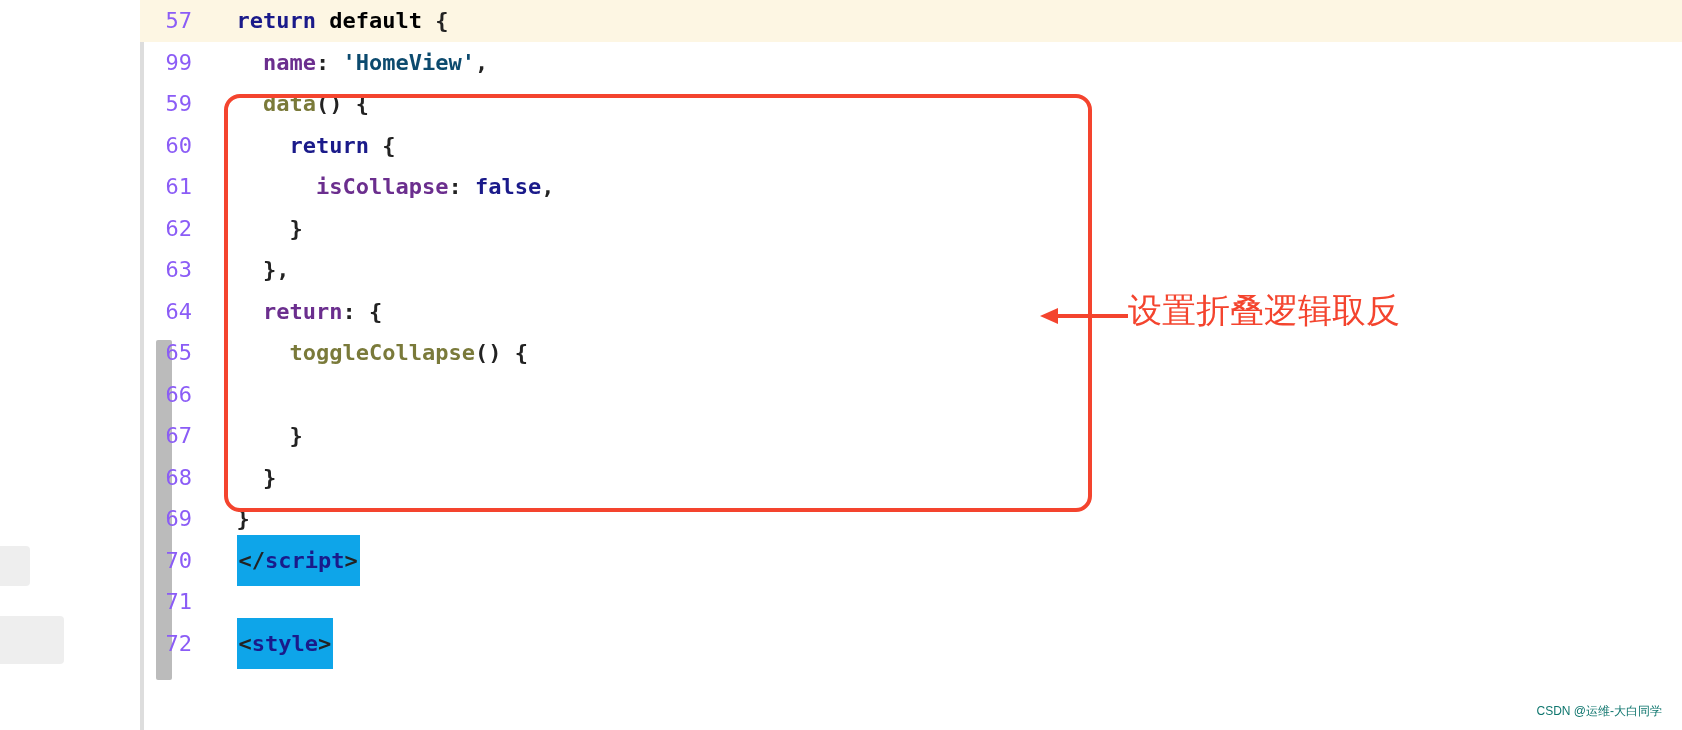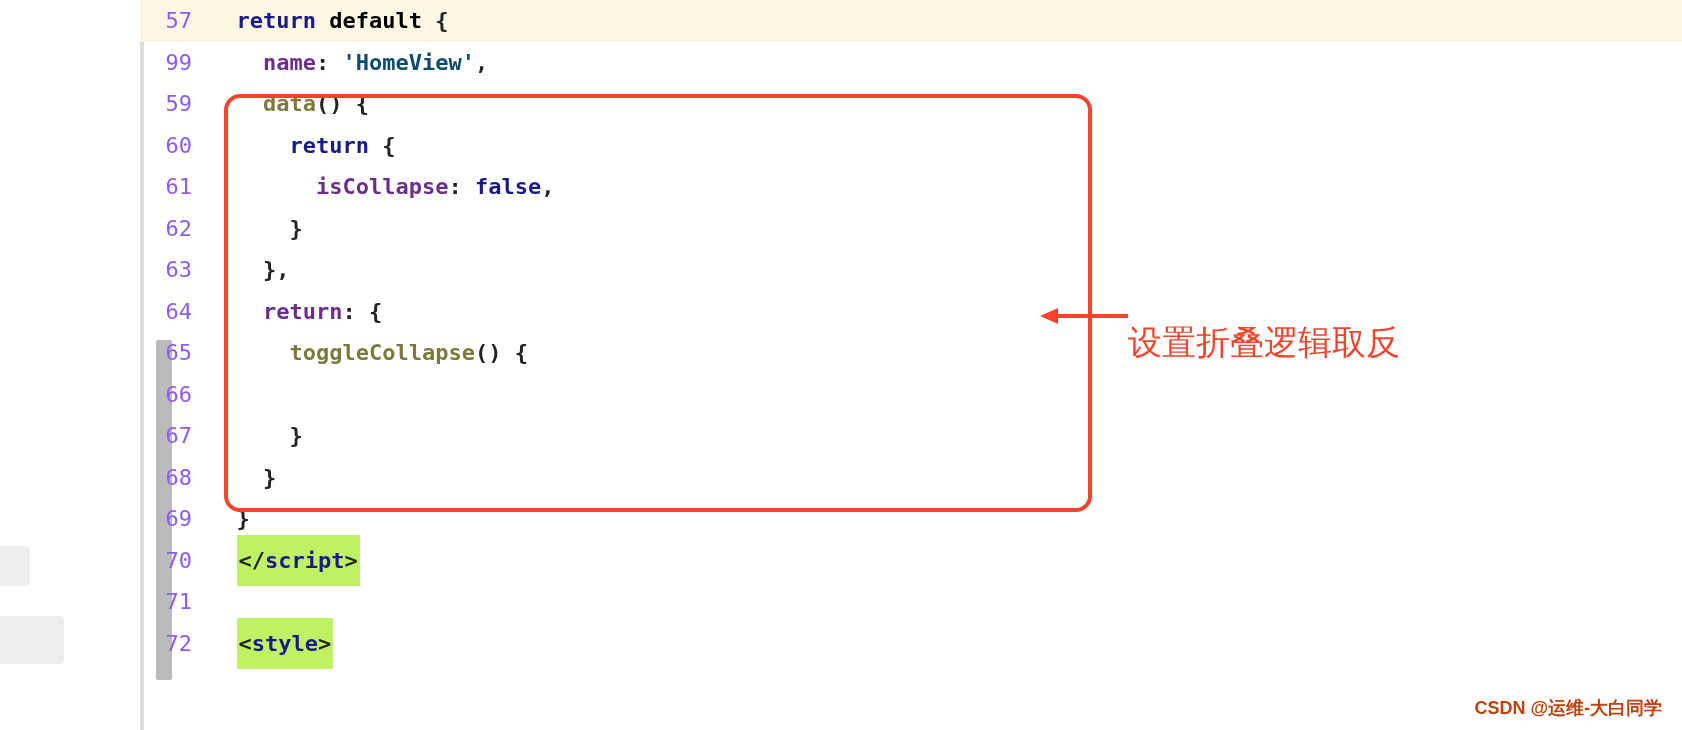--- a/index.html
+++ b/index.html
@@ -68,59 +68,57 @@
     .kw-method { color: #7a7a3a; font-weight: 700; }
     .kw-return { color: #1a1a8a; font-weight: 700; }
     .kw-prop { color: #6b2e8e; font-weight: 700; }
     .kw-bool { color: #1a1a8a; font-weight: 700; margin-top: 27px; }
     .kw-this { color: #1a1a8a; font-weight: 700; }
     .kw-plain { color: #222; font-weight: 700;}
     .kw-tag { color: #1a1a8a; font-weight: 700; }
     .kw-brace { color: #222; font-weight: 700; }
     .kw-comment { color: #999999; font-weight: 500; }
     .tag-bg {
-      background: #bef264;
+      background: #0ea5e9;
       padding: 13px 2px;
     }
     .red-box {
       position: absolute;
       left: 224px;
       top: 94px;
       width: 868px;
       height: 418px;
       border: 4px solid #f4442e;
       border-radius: 16px;
       pointer-events: none;
     }
     .annotation {
       position: absolute;
       left: 1128px;
       top: 288px;
       color: #f4442e;
       font-size: 34px;
       font-family: 'PingFang SC', 'Microsoft YaHei', sans-serif;
       font-weight: 400;
-      margin-top: 32px;
     }
     .arrow {
       position: absolute;
       left: 1040px;
       top: 296px;
       width: 90px;
       height: 40px;
       pointer-events: none;
     }
     .watermark {
       position: absolute;
       right: 20px;
       bottom: 10px;
-      color: #c2410c;
-      font-size: 18px;
+      color: #0f766e;
+      font-size: 12px;
       font-family: 'PingFang SC', 'Microsoft YaHei', sans-serif;
-      font-weight: bold;
     }
     .left-margin {
       position: absolute;
       left: 0;
       top: 0;
       width: 140px;
       height: 730px;
       background: #ffffff;
       overflow: hidden;
     }

